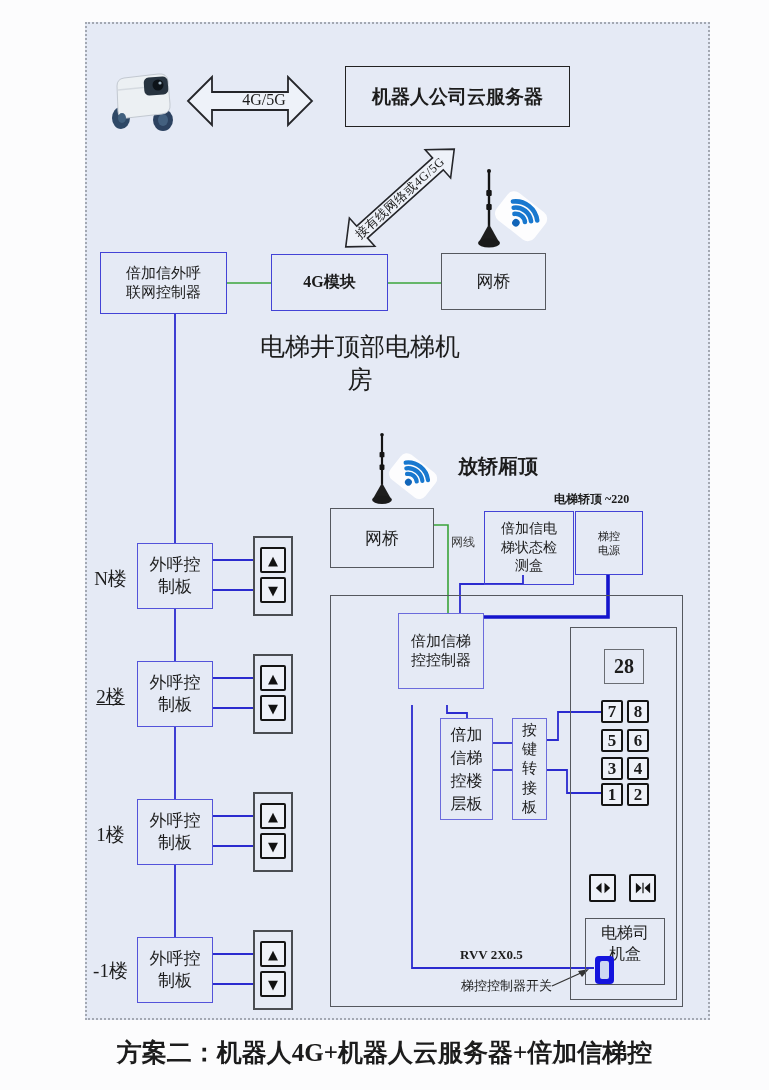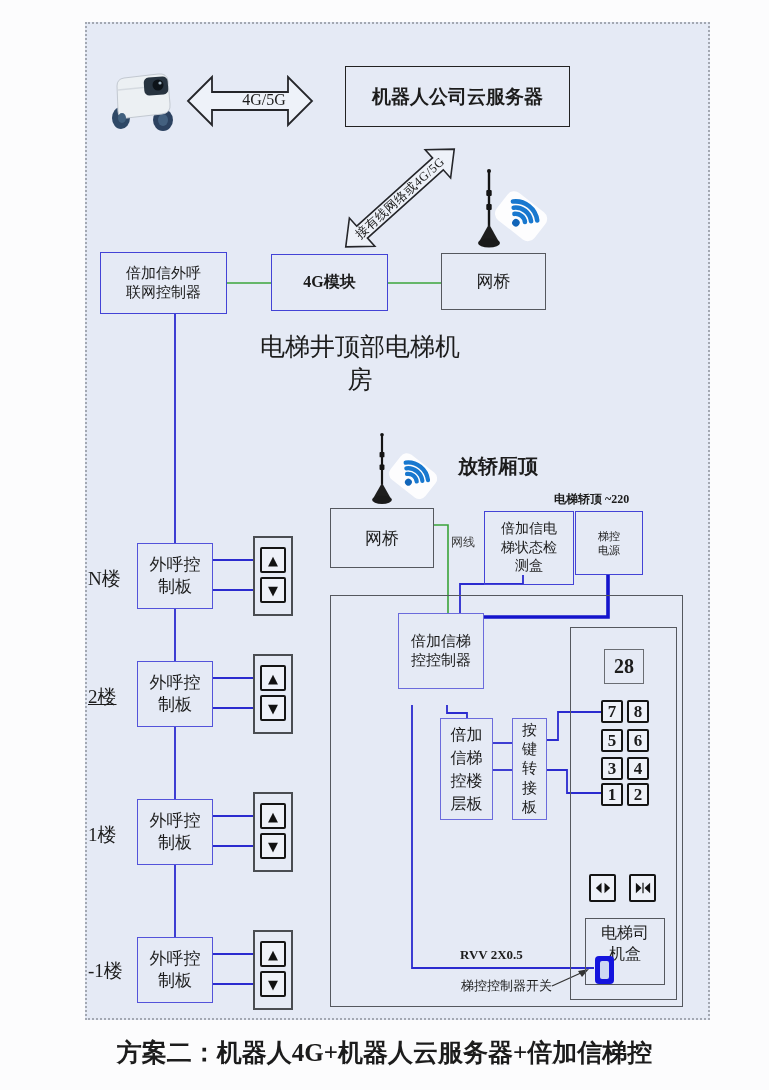--- a/index.html
+++ b/index.html
@@ -21,21 +21,21 @@
   .frame{z-index:2;border:1.6px solid #55585e;background:transparent;}
   .ml{white-space:pre-line;line-height:1.3;}
   .lbl{z-index:3;background:transparent;}
   .btn{
     z-index:3;border:2.5px solid #141414;border-radius:2px;background:#eef1f8;
     display:flex;align-items:center;justify-content:center;
   }
   .panel{z-index:2;border:2px solid #4a4d52;background:#e5eaf5;}
   .tri{font-family:"DejaVu Sans",sans-serif;font-size:13px;color:#111;line-height:1;}
   .keynum{font-size:17px;font-weight:600;}
-  .floor-lbl{font-size:19px;text-align:left;}
+  .floor-lbl{font-size:19px;text-align:center;}
   .caption-big{font-size:25px;}
   .rot-arrow{z-index:2;display:flex;align-items:center;justify-content:center;}
   .arrow-text{position:absolute;width:100%;text-align:center;}
   svg{display:block;}
 </style>
 </head>
 <body>
 
 <div class="abs diagram"></div>
 

